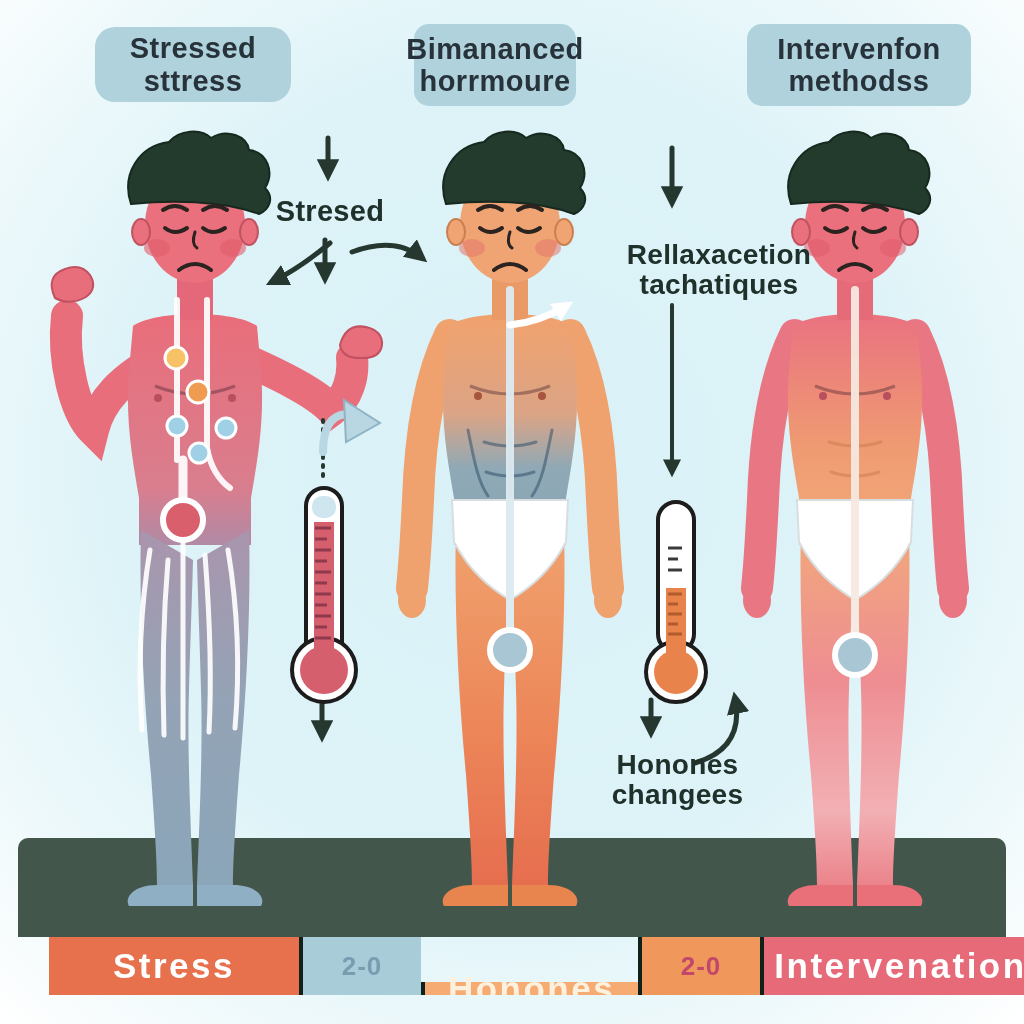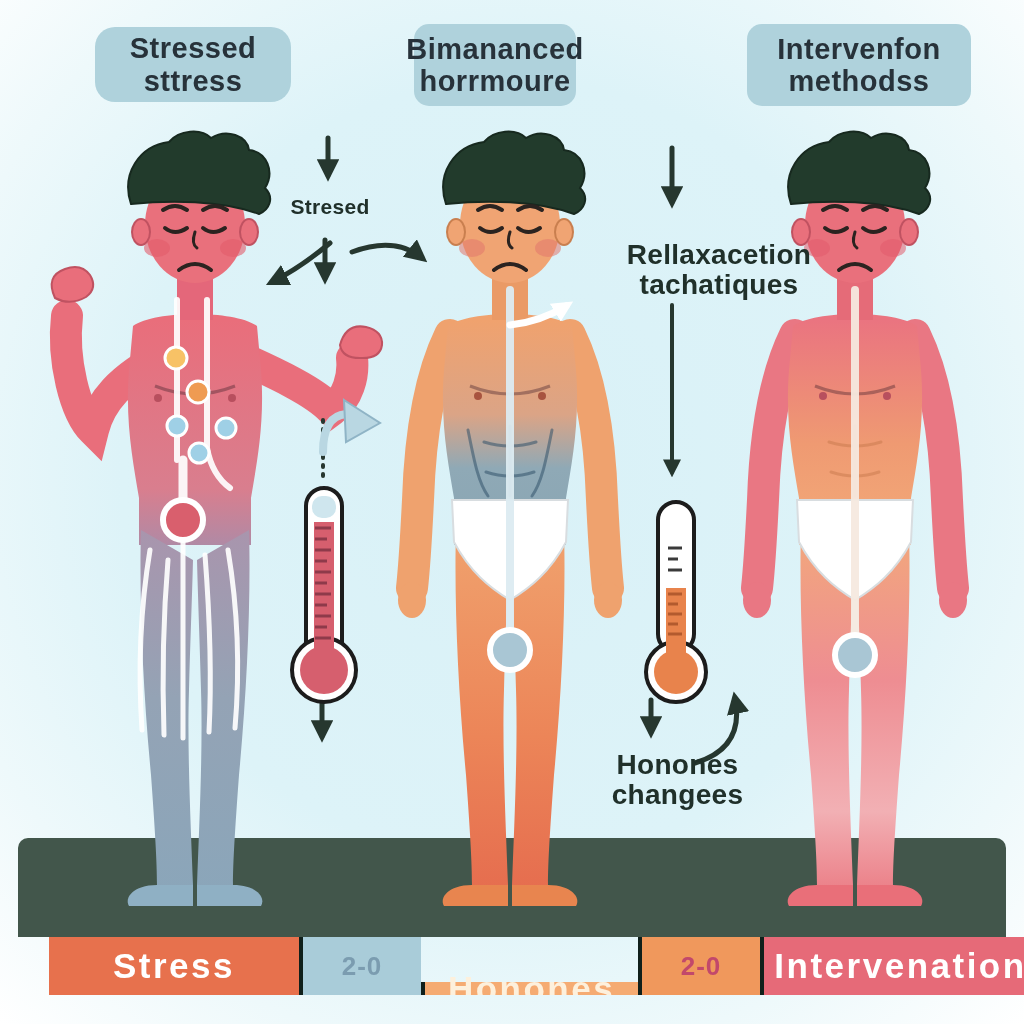--- a/index.html
+++ b/index.html
@@ -331,21 +331,21 @@
   </div>
   <div class="hdr" style="left:414px;top:24px;width:162px;height:82px;">
     <span>Bimananced</span>
     <span>horrmoure</span>
   </div>
   <div class="hdr" style="left:747px;top:24px;width:224px;height:82px;">
     <span>Intervenfon</span>
     <span>methodss</span>
   </div>
 
-  <div class="ann" style="left:250px;top:196px;width:160px;font-size:21px;">
+  <div class="ann" style="left:250px;top:196px;width:160px;font-size:29px;">
     <span>Stresed</span>
   </div>
   <div class="ann" style="left:575px;top:240px;width:200px;margin-left:44px;">
     <div>Rellaxacetion</div>
     <div>tachatiques</div>
   </div>
   <div class="ann" style="left:580px;top:750px;width:195px;">
     <div>Honones</div>
     <div>changees</div>
   </div>

